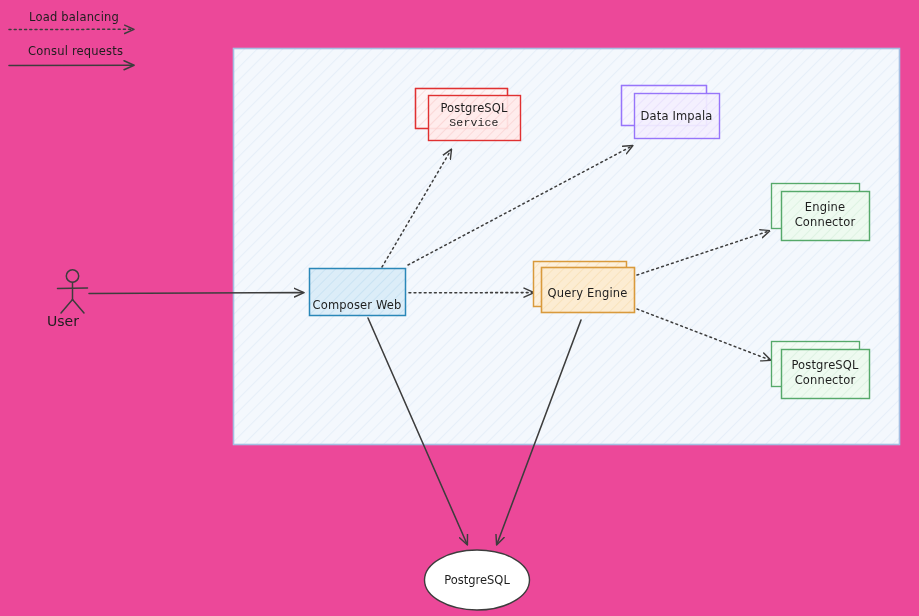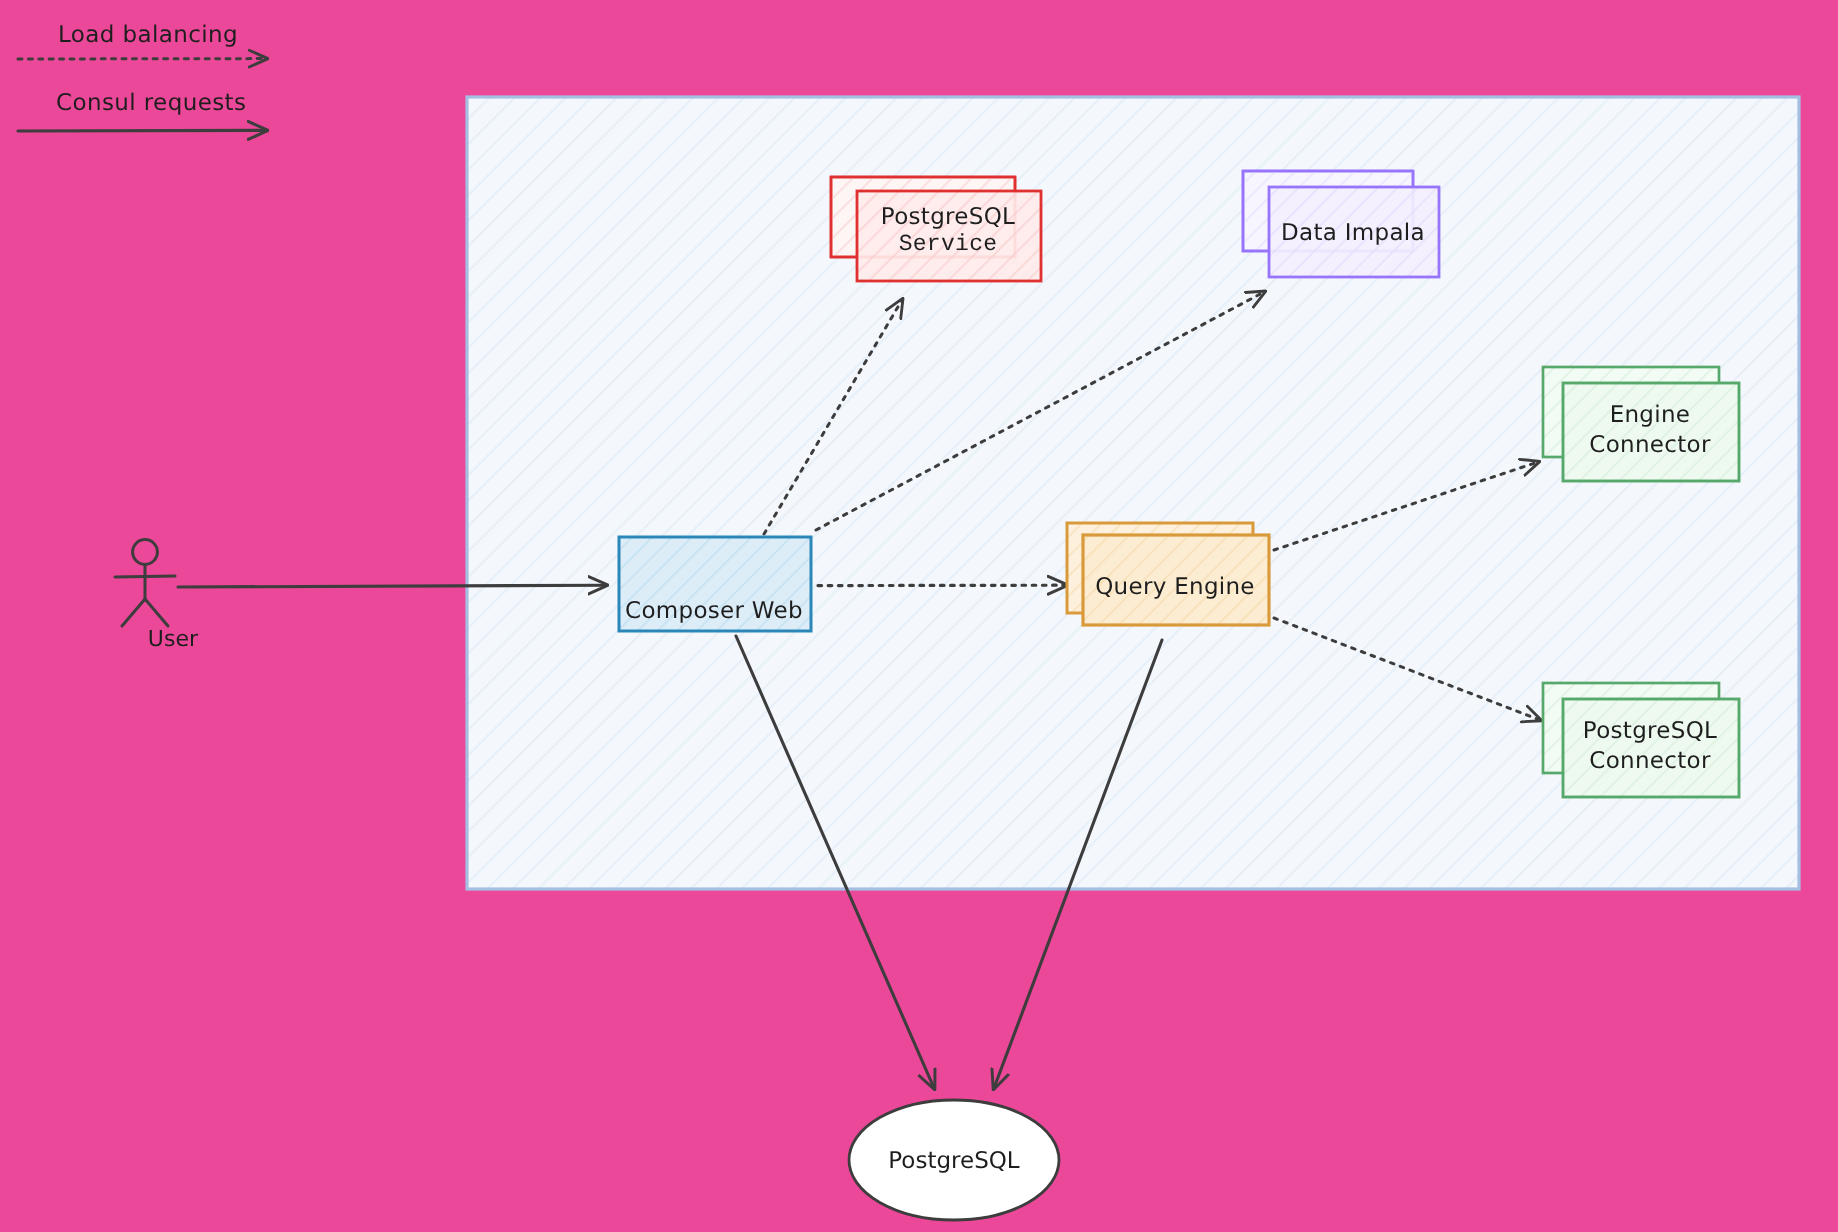--- a/index.html
+++ b/index.html
@@ -40,22 +40,22 @@
     font-size: 21px;
     color: #1e1e1e;
     letter-spacing: .4px;
   }
   .node-label {
     font-size: 11.5px;
     text-align: center;
     letter-spacing: .15px;
   }
   .actor-label {
-    font-size: 11px;
-    text-align: right;
+    font-size: 14px;
+    text-align: left;
   }
   .db-label {
     font-size: 11.5px;
     text-align: center;
   }
 </style>
 </head>
 <body>
 
 <div id="canvas">

